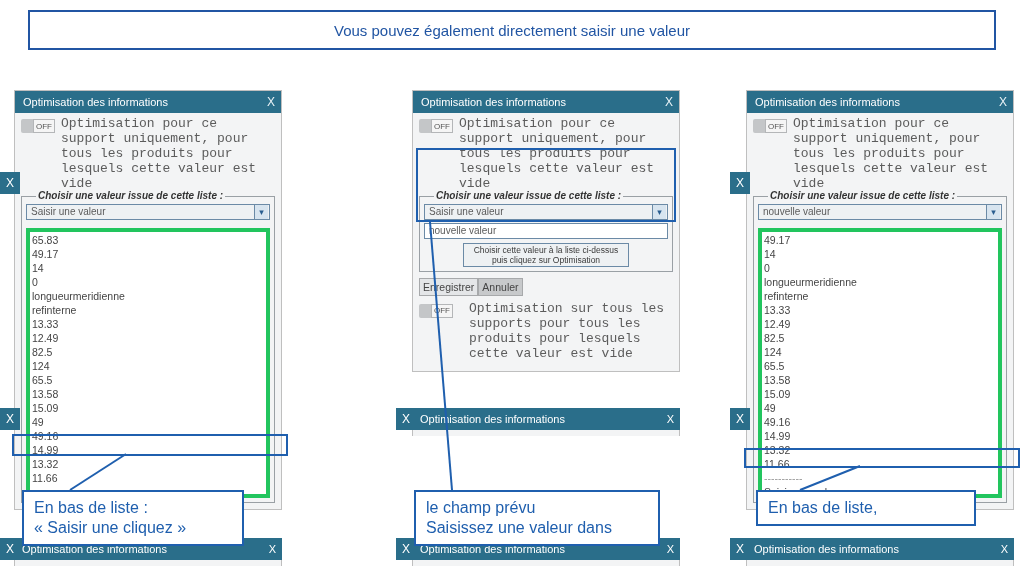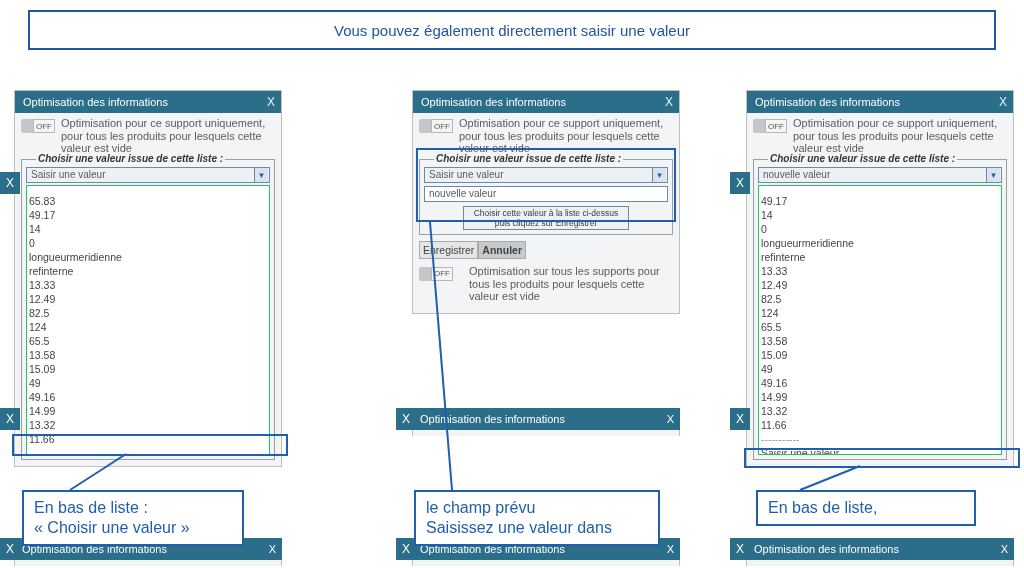--- a/index.html
+++ b/index.html
@@ -85,21 +85,21 @@
   }
   .toggle::after{
     content: attr(data-label);
     position: absolute; left: 12px; right: 0; top: 0; bottom: 0;
     background: var(--toggle-face);
     border: 1px solid #b4b6b8;
     display: flex; align-items: center; justify-content: center;
     font-size: 8px; color: #555;
   }
   .off-desc {
-    font-size: 11px; color: var(--text-grey); line-height: 1.15;
+    font-size: 13px; color: var(--text-grey); line-height: 1.15; font-family: Liberation Mono, monospace;
   }
   .fieldset {
     border: 1px solid #9aa0a5;
     padding: 4px 4px 4px 4px;
     background: var(--panel-sub);
     position: relative;
   }
   .fieldset .legend {
     position: absolute;
     top: -7px; left: 14px;
@@ -119,26 +119,26 @@
     font-size: 10px; color: #5b5b5b;
   }
   .dd .arrow {
     position: absolute; right: 1px; top: 0; bottom: 0; width: 14px;
     background: #d7e4ef;
     border-left: 1px solid #6b8aa6;
     display:flex; align-items:center; justify-content:center;
     color:#2a5d8f; font-size:9px;
   }
   .listbox {
-    margin-top: 2px;
-    border: 1px solid #22c55e;
+    margin-top: 8px;
+    border: 4px solid #22c55e;
     background: #fff;
     font-size: 10.5px; color: #444;
     line-height: 14px;
-    padding: 8px 2px;
+    padding: 1px 2px;
     max-height: 270px;
     overflow: hidden;
   }
   .listbox .item-sel {
     background: var(--highlight-sel);
     color: #fff;
     margin: 0 -2px;
     padding: 0 2px;
     position: relative;
   }
@@ -169,21 +169,21 @@
     width: 68%;
     margin-left: auto; margin-right: auto;
   }
   .btn-row { display:flex; gap:0; margin-top:6px; }
   .btn {
     flex:0 0 auto; padding: 2px 3px;
     font-size: 10.5px;
     border:1px solid #a7a9ab;
     background:#e4e6e8; color:#444;
   }
-  .btn.secondary { background:#c7c9cb;font-weight:bold; }
+  .btn.secondary { background:#c7c9cb; }
 
   
   .xstrip {
     position:absolute;
     width:20px; height:22px;
     background: var(--teal-head);
     color:#fff;
     display:flex; align-items:center; justify-content:center;
     font-size:12px;
   }
@@ -282,21 +282,21 @@
   <div class="xstrip" style="left:0; top:336px;">X</div>
 
   <div class="faded-head" style="left:14px; top:466px;">
     <span>Optimisation des informations</span>
     <span class="x">X</span>
   </div>
   <div class="xstrip" style="left:0; top:466px;">X</div>
 
   <div class="callout" style="left:22px; top:418px; width:222px;">
     <div>En bas de liste :</div>
-    <div>« Choisir une valeur »</div>
+    <div>« Saisir une cliquez »</div>
   </div>
 
   <div style="position:absolute; left:14px; top:488px; width:268px; height:6px; background:var(--panel-sub); border-left:1px solid var(--border-grey); border-right:1px solid var(--border-grey);"></div>
 
   <div class="dialog" style="position:absolute; left:412px; top:18px;">
     <div class="dlg-head">
       <span>Optimisation des informations</span>
       <span class="x">X</span>
     </div>
     <div class="dlg-body">
@@ -308,21 +308,21 @@
         <span class="legend">Choisir une valeur issue de cette liste :</span>
         <div class="dd">
           <span class="txt">Saisir une valeur</span>
           <span class="arrow">▾</span>
         </div>
         <div class="text-input">
           <span class="txt">nouvelle valeur</span>
         </div>
         <div class="add-hint">
           <div>Choisir cette valeur à la liste ci-dessus</div>
-          <div>puis cliquez sur Enregistrer</div>
+          <div>puis cliquez sur Optimisation</div>
         </div>
       </div>
       <div class="btn-row">
         <div class="btn">Enregistrer</div>
         <div class="btn secondary">Annuler</div>
       </div>
       <div class="off-row" style="margin-top:6px;gap:16px;">
         <div class="toggle" data-label="OFF"></div>
         <div class="off-desc">Optimisation sur tous les supports pour tous les produits pour lesquels cette valeur est vide</div>
       </div>

